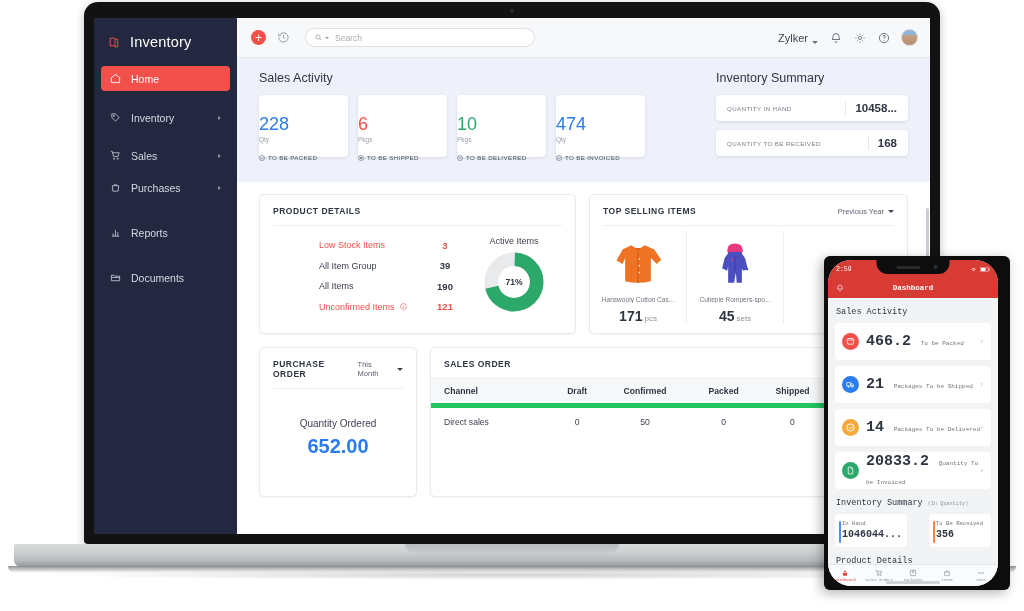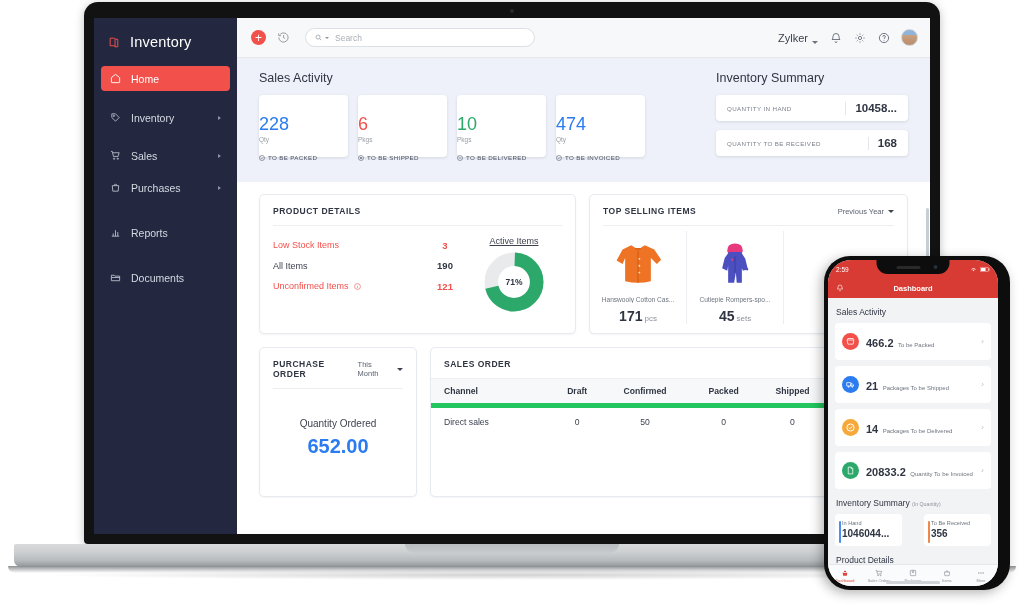--- a/index.html
+++ b/index.html
@@ -135,29 +135,29 @@
   .panel { background: #fff; border: 1px solid #e7eaee; border-radius: 5px;
            box-shadow: 0 1px 2px rgba(30,40,60,.05); }
   .panel-head { display: flex; align-items: center; padding: 11px 13px 9px 13px; }
   .panel-title { font-size: 8.5px; font-weight: bold; color: #2f3542; letter-spacing: .5px; }
   .panel-filter { margin-left: auto; font-size: 7.5px; color: #5b6270;
                   display: flex; align-items: center; gap: 4px; }
   .panel-rule { height: 1px; background: #eceef1; margin: 0 13px; }
 
   .pd-panel { width: 318px; height: 140px; }
   .pd-body { display: flex; padding: 9px 13px 0 13px; }
-  .pd-list { flex: 1; }
+  .pd-list { flex: 1; margin-left: 46px; }
   .pd-row { display: flex; align-items: center; height: 20.5px; font-size: 9px; }
   .pd-name { color: #3c4250; }
   .pd-name.warn { color: #f2504a; }
   .pd-val { margin-left: auto; font-weight: bold; color: #2f3542; font-size: 9.5px;
             width: 42px; text-align: center; }
   .pd-val.warn { color: #f2504a; }
   .pd-chart { width: 96px; display: flex; flex-direction: column; align-items: center; padding-top: 1px; }
-  .pd-chart-label { font-size: 9px; color: #3c4250; margin-bottom: 6px; text-decoration: underline; }
+  .pd-chart-label { font-size: 9px; color: #3c4250; margin-bottom: 6px; }
   .donut { position: relative; width: 60px; height: 60px; }
   .donut-pct { position: absolute; inset: 0; display: flex; align-items: center;
                justify-content: center; font-size: 8.5px; font-weight: bold; color: #2f3542; }
 
   .ts-panel { width: 320px; height: 140px; position: relative; overflow: hidden; }
   .ts-items { display: flex; padding-top: 5px; }
   .ts-item { width: 97px; padding: 6px 5px 0 5px; display: flex; flex-direction: column;
              align-items: center; border-right: 1px solid #eceef1; }
   .ts-item:last-child { border-right: 0; }
   .ts-img { height: 54px; display: flex; align-items: center; justify-content: center; }
@@ -177,22 +177,23 @@
                  padding: 7px 0; border-top: 1px solid #eceef1; border-bottom: 5px solid #22c55e; }
   .so-table td { font-size: 8.6px; color: #3c4250; padding: 9px 0; text-align: center; }
   .so-table th:first-child, .so-table td:first-child { text-align: left; padding-left: 13px; }
 
   .vscroll { position: absolute; right: 1px; top: 150px; width: 3px; height: 150px;
              background: #c9ced6; border-radius: 2px; }
 
   
   .phone {
     position: absolute; left: 824px; top: 256px; width: 186px; height: 334px;
-    background: #0d0d0d; border-radius: 26px; padding: 4px;
+    background: #0d0d0d; border-radius: 6px; padding: 4px;
     box-shadow: -3px 3px 12px rgba(0,0,0,.3);
+    font-family: Liberation Mono, monospace;
   }
   .phone-inner { width: 170px; height: 326px; background: #f2f3f5;
                  border-radius: 23px; overflow: hidden; position: relative; }
   .phone-notch {
     position: absolute; left: 50%; top: 0; transform: translateX(-50%);
     width: 73px; height: 14px; background: #0d0d0d; border-radius: 0 0 11px 11px; z-index: 5;
   }
   .notch-speaker { position: absolute; left: 20px; top: 5.5px; width: 24px; height: 3px;
                    background: #2a2a2a; border-radius: 2px; }
   .notch-cam { position: absolute; right: 12px; top: 5px; width: 4px; height: 4px;
@@ -204,21 +205,21 @@
             padding: 0 8px; position: relative; }
   .ph-title { position: absolute; left: 0; right: 0; text-align: center; color: #fff;
               font-size: 7.5px; font-weight: bold; }
   .ph-scroll { height: 266px; overflow: hidden; background: #f2f3f5; padding: 0 7px; }
   .ph-sec { font-size: 8.5px; color: #2f3542; margin: 9px 0 6px 1px; }
   .ph-sec small { font-size: 5.2px; color: #8d939c; }
   .ph-card { background: #fff; border-radius: 4px; height: 37px; display: flex;
              align-items: center; padding: 0 7px; margin-bottom: 6px; position: relative; }
   .ph-bubble { width: 17px; height: 17px; border-radius: 50%; display: flex;
                align-items: center; justify-content: center; margin-right: 7px; flex: 0 0 17px; }
-  .ph-val { font-size: 11px; font-weight: bold; color: #2f3542; line-height: 1.15; }
+  .ph-val { font-size: 15px; font-weight: bold; color: #2f3542; line-height: 1.15; }
   .ph-sub { font-size: 6px; color: #6e757f; margin-top: 1px; }
   .ph-chev { position: absolute; right: 7px; color: #b9bec6; font-size: 8px; }
   .ph-inv { display: flex; gap: 22px; }
   .ph-inv-card { flex: 1; background: #fff; border-radius: 4px; padding: 6px 5px 7px 7px; position: relative; }
   .ph-inv-bar { position: absolute; left: 4px; top: 7px; width: 1.6px; height: 22px; border-radius: 2px; }
   .ph-inv-lab { font-size: 5.6px; color: #6e757f; }
   .ph-inv-val { font-size: 10px; font-weight: bold; color: #2f3542; margin-top: 2px; }
   .ph-tabs { position: absolute; left: 0; bottom: 0; width: 100%; height: 22px;
              background: #fafbfc; border-top: 1px solid #e5e8ea;
              display: flex; align-items: center; }
@@ -450,20 +451,24 @@
               </div>
               <div class="panel-rule"></div>
               <div class="pd-body">
                 <div class="pd-list">
 
                   <div class="pd-row">
                     <span class="pd-name warn">Low Stock Items</span>
                     <span class="pd-val warn">3</span>
                   </div>
                   <div class="pd-row">
+                    <span class="pd-name">All Item Group</span>
+                    <span class="pd-val">39</span>
+                  </div>
+                  <div class="pd-row">
                     <span class="pd-name">All Items</span>
                     <span class="pd-val">190</span>
                   </div>
                   <div class="pd-row">
                     <span class="pd-name warn">Unconfirmed Items</span>
                     <svg width="7" height="7" viewBox="0 0 24 24" fill="none" stroke="#f2504a" stroke-width="2" style="margin-left:5px">
                       <circle cx="12" cy="12" r="10"></circle>
                         <path d="M12 7.5v1"></path>
                         <path d="M12 11v6"></path>
                     </svg>

